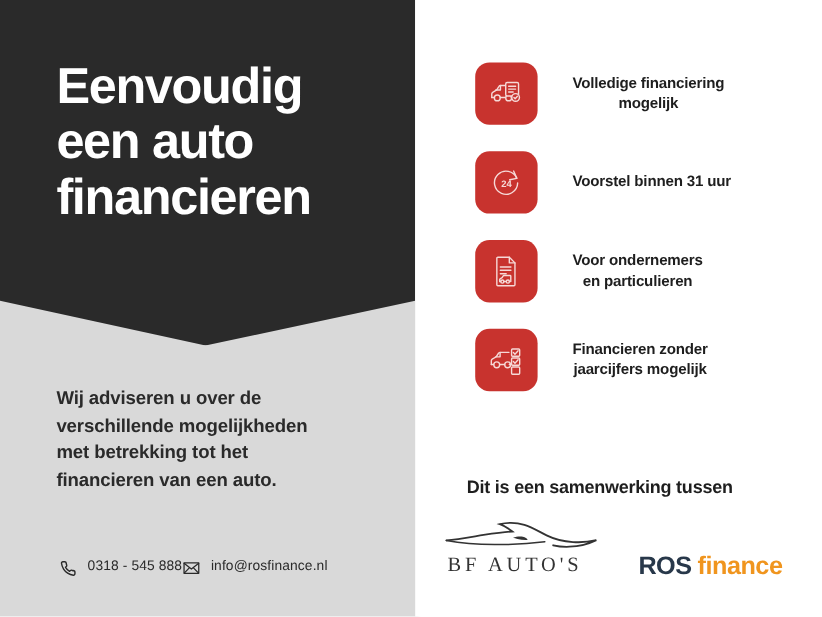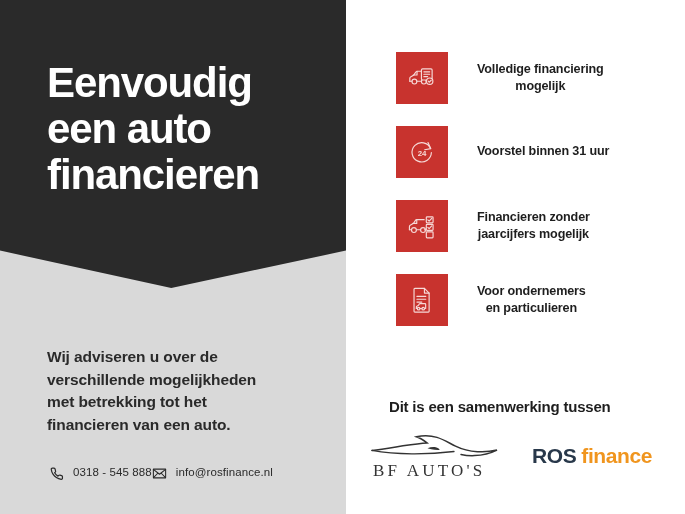--- a/index.html
+++ b/index.html
@@ -38,42 +38,41 @@
     width: 346px;
     height: 288px;
     background: #2a2a2a;
     -webkit-clip-path: polygon(0 0, 100% 0, 100% 87%, 49.5% 100%, 0 87%);
     clip-path: polygon(0 0, 100% 0, 100% 87%, 49.5% 100%, 0 87%);
   }
 
   .hero-title {
     position: absolute;
     left: 47px;
-    top: 60px;
+    top: 49px;
     width: 280px;
     color: #ffffff;
     font-size: 42px;
     line-height: 46px;
     font-weight: bold;
     letter-spacing: -1.1px;
     white-space: pre-line;
   }
 
   .left-body {
     position: absolute;
     left: 47px;
     top: 322px;
     width: 260px;
     color: #2a2a2a;
     font-size: 15.5px;
     line-height: 22.5px;
     font-weight: bold;
     letter-spacing: -0.1px;
     white-space: pre-line;
-    margin-top: 24px;
   }
 
   .contact-row {
     position: absolute;
     left: 49px;
     top: 466px;
     display: flex;
     align-items: center;
   }
   .contact-item {
@@ -130,20 +129,21 @@
     text-align: center;
   }
   .feature-tile {
     width: 52px;
     height: 52px;
     flex: 0 0 auto;
     background: #c8332e;
     display: flex;
     align-items: center;
     justify-content: center;
+    border-radius: 12px;
   }
   .feature-tile svg { display: block; }
   .feature-label {
     margin-left: 29px;
     font-size: 12.6px;
     line-height: 17.5px;
     font-weight: bold;
     color: #1e1e1e;
     letter-spacing: -0.15px;
     white-space: pre-line;
@@ -181,21 +181,21 @@
     font-family: "Liberation Serif", serif;
     font-size: 17px;
     letter-spacing: 3.2px;
     color: #333333;
     padding-left: 3px;
   }
 
   .logo-ros {
     position: absolute;
     left: 162px;
-    top: 16px;
+    top: 32px;
     font-size: 21px;
     font-weight: bold;
     letter-spacing: -0.4px;
     white-space: nowrap;
   }
   .logo-ros .ros { color: #28384a; }
   .logo-ros .finance { color: #f0951e; margin-left: 5px; }
 </style>
 </head>
 <body>
@@ -281,61 +281,61 @@
             </svg>
           </span>
         </div>
         <div class="feature-label">Voorstel binnen 31 uur</div>
       </div>
 
       <div class="feature">
         <div class="feature-tile">
           <span>
             <svg width="30" height="30" viewBox="0 0 32 32" fill="none" stroke="#f6d9d7" stroke-width="1.25" stroke-linecap="round" stroke-linejoin="round">
+              <path d="M8.4 3.6h10.2l5 5v19.4a.9.9 0 0 1-.9.9H8.4a.9.9 0 0 1-.9-.9V4.5a.9.9 0 0 1 .9-.9z"></path>
+              <path d="M18.6 3.6v5h5"></path>
+              <path d="M10.6 12.2h9.4"></path>
+              <path d="M10.6 15.2h9.4"></path>
+              <path d="M10.6 18.2h5.2"></path>
+              <path d="M10 25.1v-1.6c0-.3.2-.6.4-.7l1.8-1.1 1-1.5c.2-.3.5-.4.8-.4h5.2c.4 0 .7.3.7.7v4.6"></path>
+              <path d="M10 25.1h1"></path>
+              <path d="M13.8 25.1h2.1"></path>
+              <path d="M18.7 25.1h.6"></path>
+              <circle cx="12.4" cy="25.2" r="1.4"></circle>
+              <circle cx="17.3" cy="25.2" r="1.4"></circle>
+            </svg>
+          </span>
+        </div>
+        <div class="feature-label">Voor ondernemers
+en particulieren</div>
+      </div>
+
+      <div class="feature">
+        <div class="feature-tile">
+          <span>
+            <svg width="30" height="30" viewBox="0 0 32 32" fill="none" stroke="#f6d9d7" stroke-width="1.25" stroke-linecap="round" stroke-linejoin="round">
               <path d="M2.6 20v-3.3c0-.6.3-1.1.8-1.4l3.6-2.2 2-3.1c.3-.5.9-.8 1.5-.8h7.8"></path>
               <path d="M18.6 20H19"></path>
               <path d="M2.6 20h2"></path>
               <path d="M10.3 20h4.1"></path>
               <circle cx="7.4" cy="20.3" r="2.6"></circle>
               <circle cx="17.1" cy="20.3" r="2.6"></circle>
               <path d="M6.3 13.2h4.1V9.3"></path>
               <rect x="20.6" y="6.2" width="7.2" height="6.4" rx="0.8" fill="#c8332e"></rect>
               <path d="M22.2 9.4l1.4 1.4 2.8-3"></path>
               <rect x="20.6" y="14.2" width="7.2" height="6.4" rx="0.8" fill="#c8332e"></rect>
               <path d="M22.2 17.4l1.4 1.4 2.8-3"></path>
               <rect x="20.6" y="22.2" width="7.2" height="6.4" rx="0.8" fill="#c8332e"></rect>
             </svg>
           </span>
         </div>
         <div class="feature-label">Financieren zonder
 jaarcijfers mogelijk</div>
       </div>
 
-      <div class="feature">
-        <div class="feature-tile">
-          <span>
-            <svg width="30" height="30" viewBox="0 0 32 32" fill="none" stroke="#f6d9d7" stroke-width="1.25" stroke-linecap="round" stroke-linejoin="round">
-              <path d="M8.4 3.6h10.2l5 5v19.4a.9.9 0 0 1-.9.9H8.4a.9.9 0 0 1-.9-.9V4.5a.9.9 0 0 1 .9-.9z"></path>
-              <path d="M18.6 3.6v5h5"></path>
-              <path d="M10.6 12.2h9.4"></path>
-              <path d="M10.6 15.2h9.4"></path>
-              <path d="M10.6 18.2h5.2"></path>
-              <path d="M10 25.1v-1.6c0-.3.2-.6.4-.7l1.8-1.1 1-1.5c.2-.3.5-.4.8-.4h5.2c.4 0 .7.3.7.7v4.6"></path>
-              <path d="M10 25.1h1"></path>
-              <path d="M13.8 25.1h2.1"></path>
-              <path d="M18.7 25.1h.6"></path>
-              <circle cx="12.4" cy="25.2" r="1.4"></circle>
-              <circle cx="17.3" cy="25.2" r="1.4"></circle>
-            </svg>
-          </span>
-        </div>
-        <div class="feature-label">Voor ondernemers
-en particulieren</div>
-      </div>
-
     </div>
 
     <div class="partner-heading">Dit is een samenwerking tussen</div>
 
     <div class="logos">
 
       <div class="logo-bf">
         <svg class="logo-bf-mark" viewBox="0 0 148 30">
           <path d="M2 20.4c10-1.1 22-3.2 31-4.6 9-1.4 17-2.6 24-2.9 0 0-6-4.6-10.5-6.1 7-1.6 14-1.4 20.5.6 6.2 1.9 11.8 5.4 18.5 8.7 6.5 3.2 14.5 5.1 22 5.6 7.2.5 13.6-.2 19.5-1.6-6.5 3.2-14 5.2-22.5 5.5-4.5.2-9.2-.2-13.5-1.2" fill="none" stroke="#333333" stroke-width="1.5" stroke-linecap="round"></path>
           <path d="M2 20.4c12 2.2 26 3.3 40 3.4 14 .1 28-.6 42-2.3" fill="none" stroke="#333333" stroke-width="1.3" stroke-linecap="round"></path>

